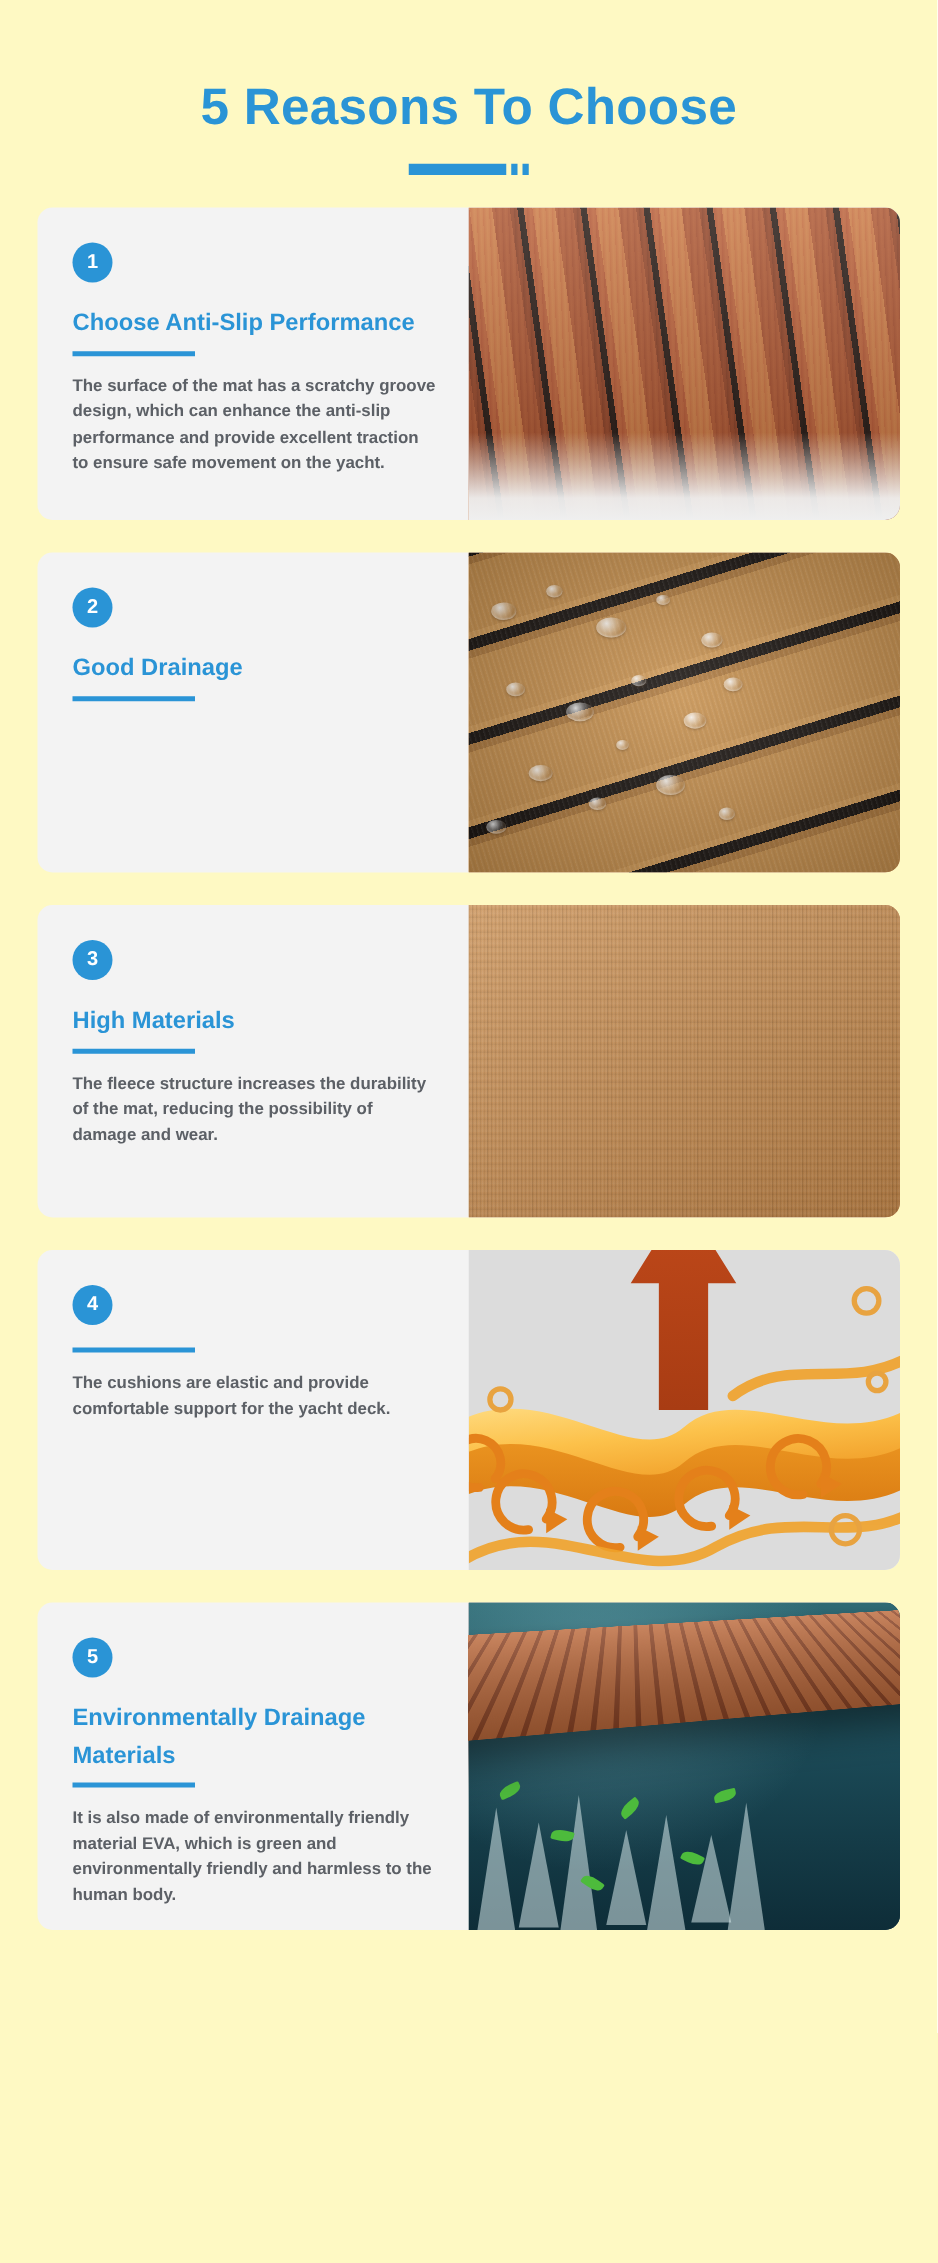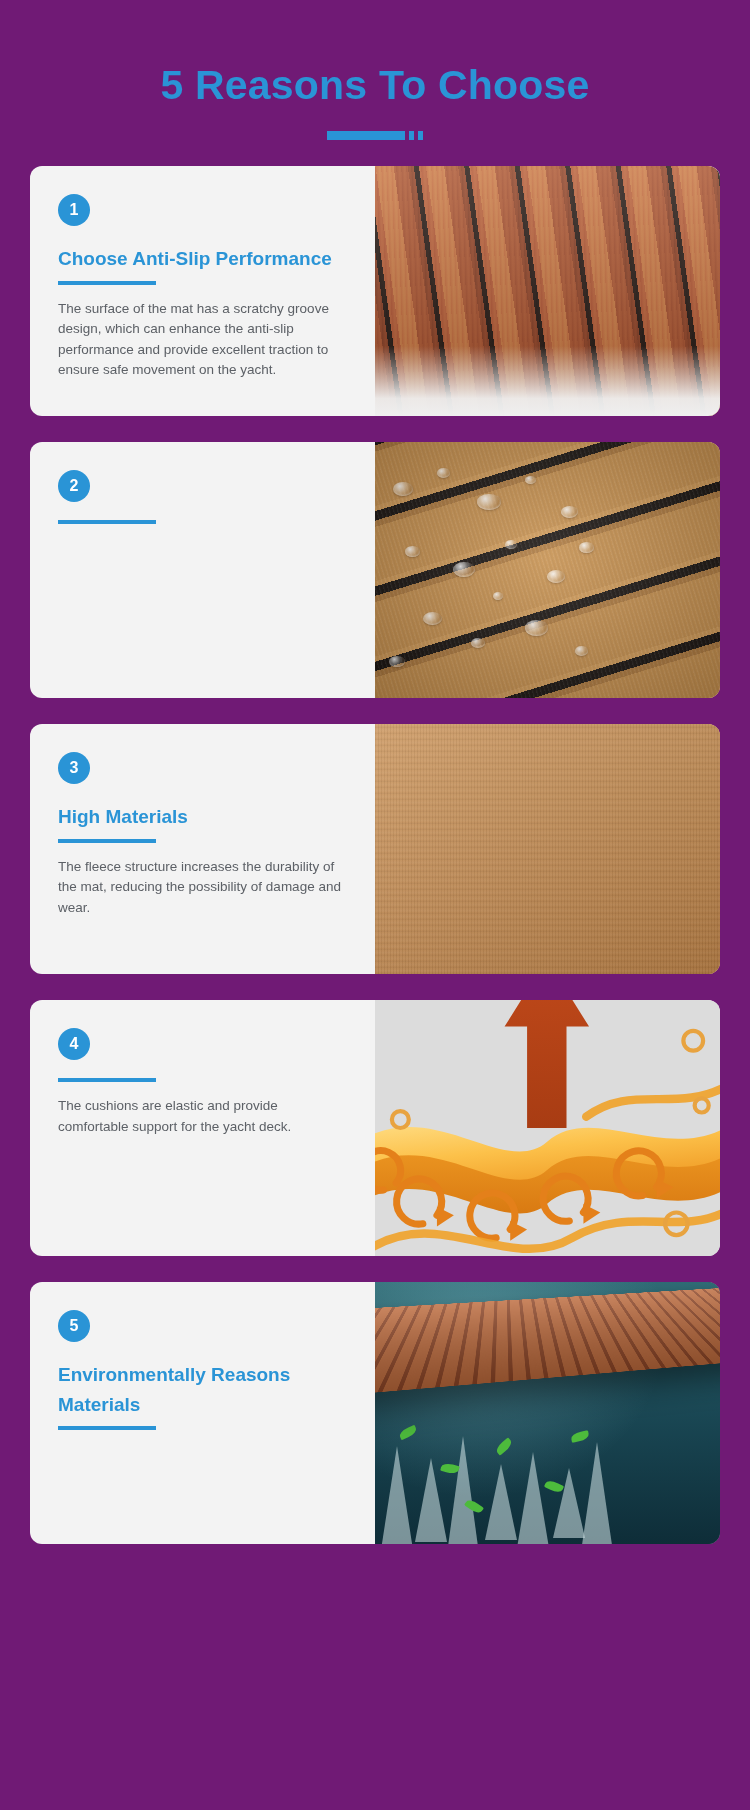--- a/index.html
+++ b/index.html
@@ -8,21 +8,21 @@
     width: 750px;
     height: 1810px;
     background: #ffffff;
     font-family: "Liberation Sans", sans-serif;
     overflow: hidden;
   }
   .page {
     position: relative;
     width: 750px;
     height: 1810px;
-    background: #701a75;
+    background: #fef9c3;
   }
 
   
   .header {
     padding-top: 62px;
     text-align: center;
   }
   .page-title {
     font-size: 41px;
     font-weight: bold;
@@ -98,20 +98,21 @@
     width: 98px;
     height: 4px;
     background: #2a94d6;
     margin-bottom: 14px;
   }
   .card-body {
     font-size: 13.5px;
     line-height: 1.52;
     color: #5c6066;
     max-width: 300px;
+    font-weight: bold;
   }
   .card-media {
     flex: 1 1 auto;
     position: relative;
     overflow: hidden;
     background: #ddd;
   }
 
   
   .media-teak-planks {
@@ -273,20 +274,21 @@
         <div class="planks"></div>
         <div class="grain"></div>
         <div class="toplight"></div>
         <div class="floorshade"></div>
       </div>
     </div>
 
     <div class="card card-2">
       <div class="card-text">
         <div class="badge">2</div>
+        <div class="card-title">Good Drainage</div>
         <div class="title-underline"></div>
       </div>
       <div class="card-media media-wet-deck">
         <div class="planks2"></div>
         <div class="grain2"></div>
         <div class="drop" style="left:18px;  top:40px;  width:20px; height:14px;"></div>
         <div class="drop" style="left:62px;  top:26px;  width:13px; height:10px;"></div>
         <div class="drop" style="left:102px; top:52px;  width:24px; height:16px;"></div>
         <div class="drop" style="left:150px; top:34px;  width:11px; height:8px;"></div>
         <div class="drop" style="left:186px; top:64px;  width:17px; height:12px;"></div>
@@ -378,22 +380,23 @@
             <circle cx="236" cy="226" r="5"></circle>
             <circle cx="18" cy="122" r="6"></circle>
           </g>
         </svg>
       </div>
     </div>
 
     <div class="card card-5">
       <div class="card-text">
         <div class="badge">5</div>
-        <div class="card-title">Environmentally Reasons Materials</div>
+        <div class="card-title">Environmentally Drainage Materials</div>
         <div class="title-underline"></div>
+        <div class="card-body">It is also made of environmentally friendly material EVA, which is green and environmentally friendly and harmless to the human body.</div>
       </div>
       <div class="card-media media-eco">
         <div class="water"></div>
         <div class="tree" style="left:6px;   bottom:-6px; border-bottom-width:104px;"></div>
         <div class="tree" style="left:40px;  bottom:2px;  border-bottom-width:84px;"></div>
         <div class="tree" style="left:72px;  bottom:-10px; border-bottom-width:118px;"></div>
         <div class="tree" style="left:110px; bottom:4px;  border-bottom-width:76px;"></div>
         <div class="tree" style="left:142px; bottom:-4px; border-bottom-width:96px;"></div>
         <div class="tree" style="left:178px; bottom:6px;  border-bottom-width:70px;"></div>
         <div class="tree" style="left:206px; bottom:-8px; border-bottom-width:110px;"></div>

